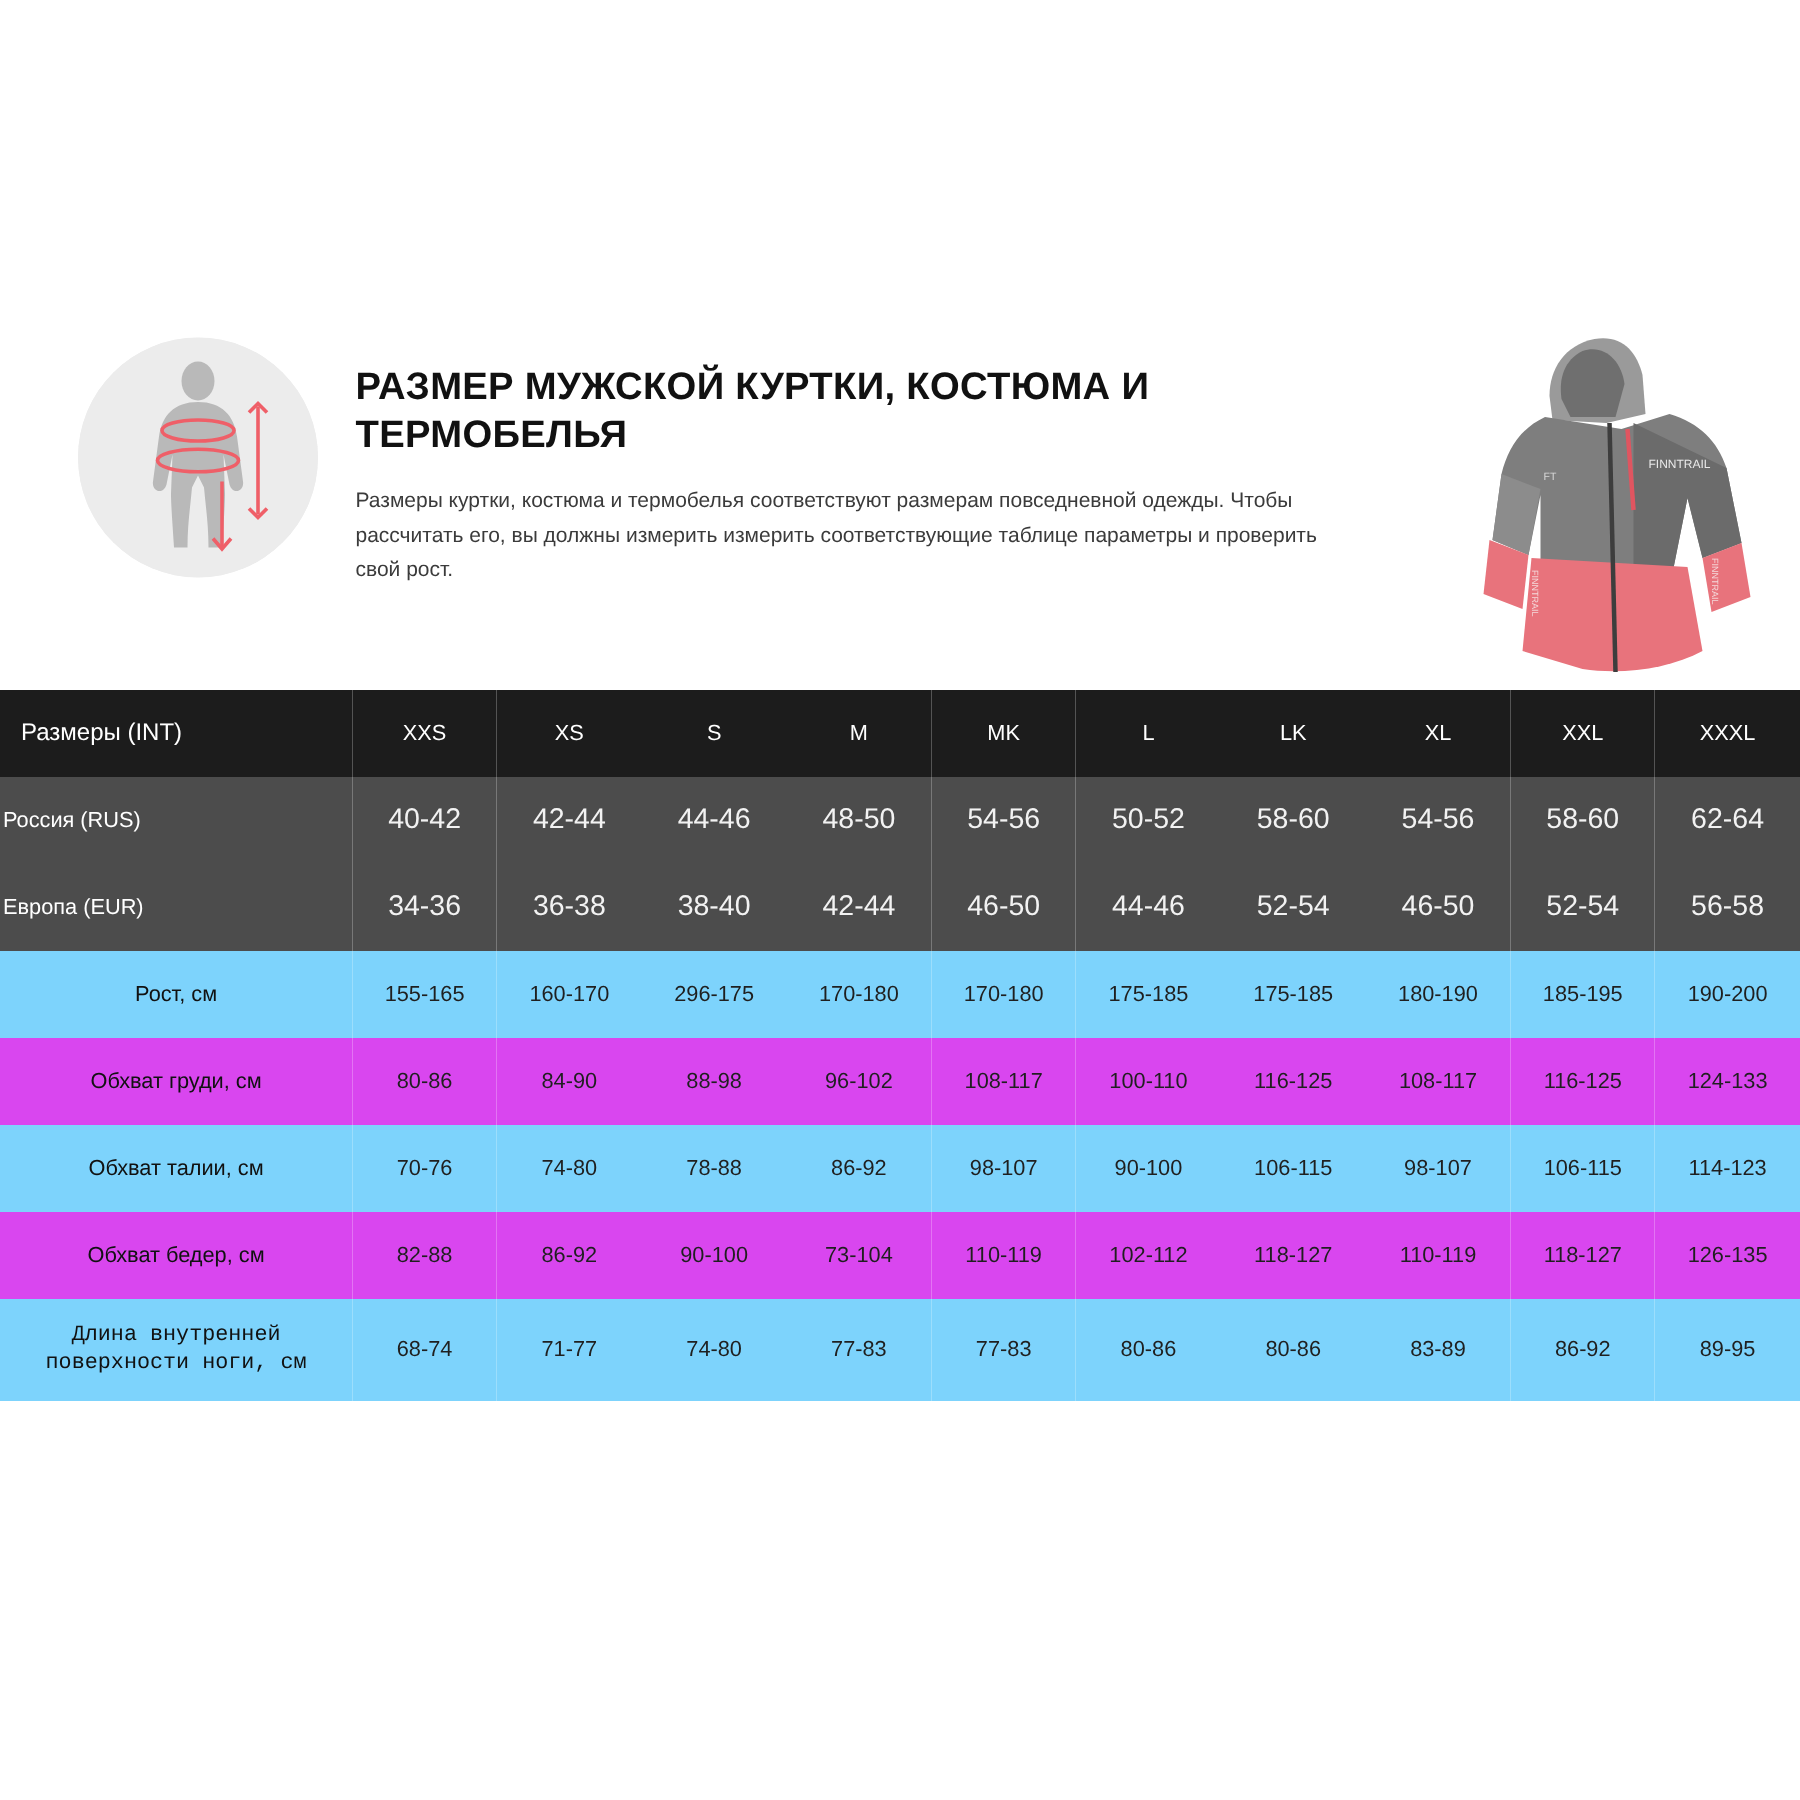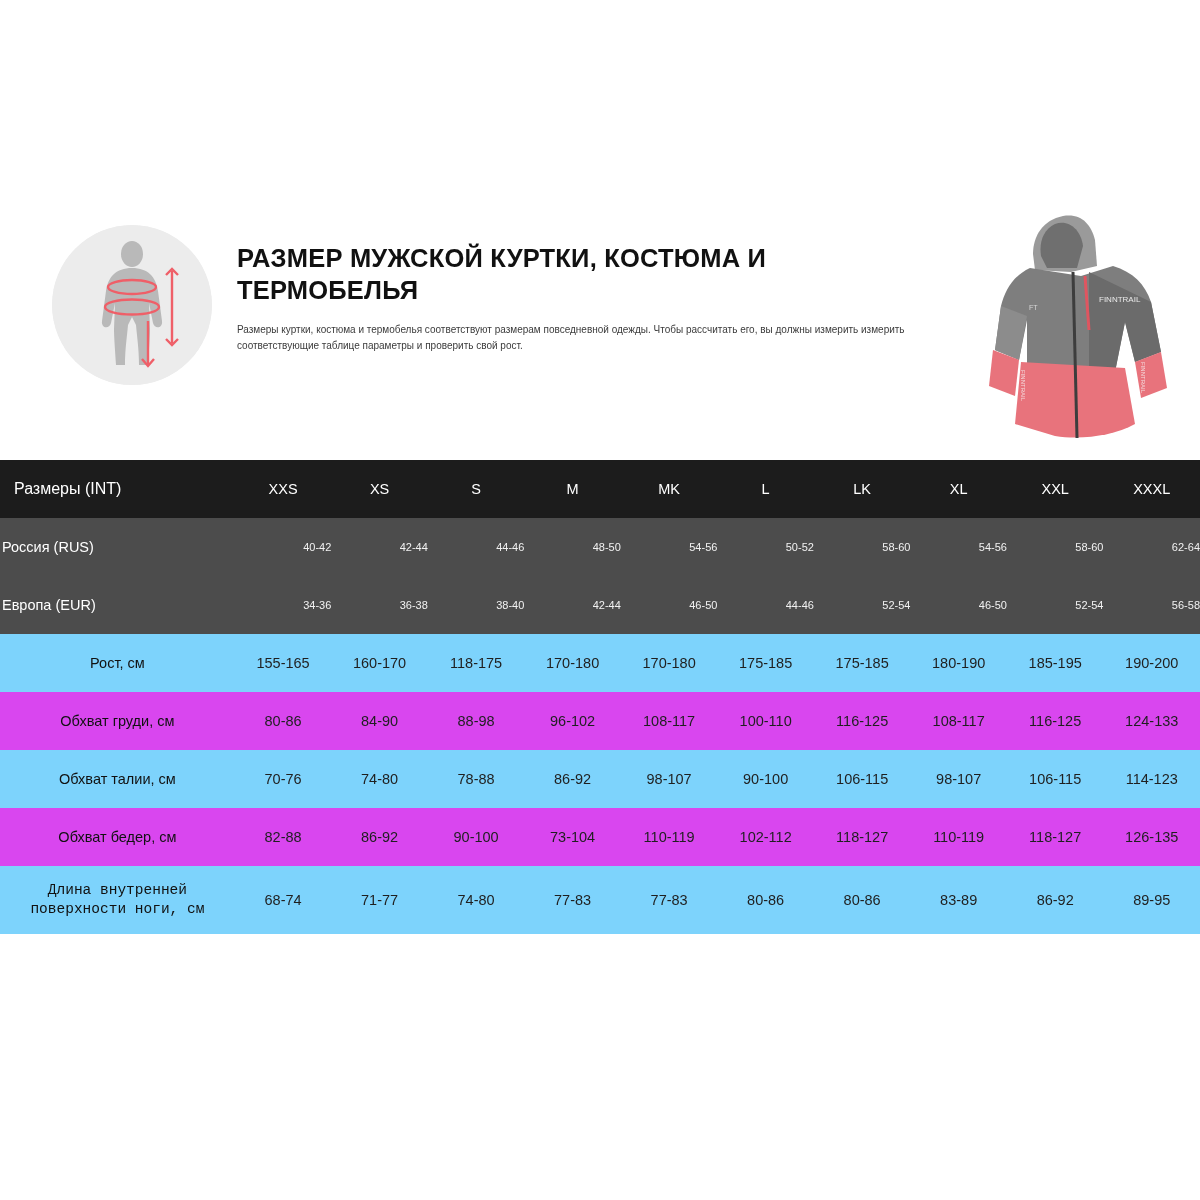--- a/index.html
+++ b/index.html
@@ -54,31 +54,31 @@
     font-size: 25.5px;
     font-weight: bold;
     line-height: 1.26;
     letter-spacing: 0.2px;
     color: #111111;
     margin: 0 0 16px 0;
     text-transform: uppercase;
   }
 
   .header-desc {
-    font-size: 10px;
+    font-size: 14px;
     line-height: 1.62;
     color: #3b3b3b;
     margin: 0;
     max-width: 670px;
   }
 
   .jacket-photo {
     position: absolute;
     left: 985px;
-    top: 0;
+    top: 10px;
     width: 195px;
     height: 240px;
   }
 
   
   table.size-table {
     position: absolute;
     left: 0;
     top: 460px;
     width: 1200px;
@@ -115,22 +115,21 @@
     padding-left: 14px;
     font-size: 16px;
   }
 
   
   tr.dark {
     background: #4c4c4c;
   }
   tr.dark td {
     color: #f2f2f2;
-    font-size: 11px;
-    text-align: right;
+    font-size: 19px;
   }
   tr.dark td.rowhead {
     color: #ffffff;
     text-align: left;
     padding-left: 2px;
     font-size: 14.5px;
   }
 
   
   tr.light-a { background: #7dd3fc; }
@@ -274,21 +273,21 @@
         <td>52-54</td>
         <td>46-50</td>
         <td>52-54</td>
         <td>56-58</td>
       </tr>
 
       <tr class="light-a">
         <td class="rowhead">Рост, см</td>
         <td>155-165</td>
         <td>160-170</td>
-        <td>118-175</td>
+        <td>296-175</td>
         <td>170-180</td>
         <td>170-180</td>
         <td>175-185</td>
         <td>175-185</td>
         <td>180-190</td>
         <td>185-195</td>
         <td>190-200</td>
       </tr>
 
       <tr class="light-b">

